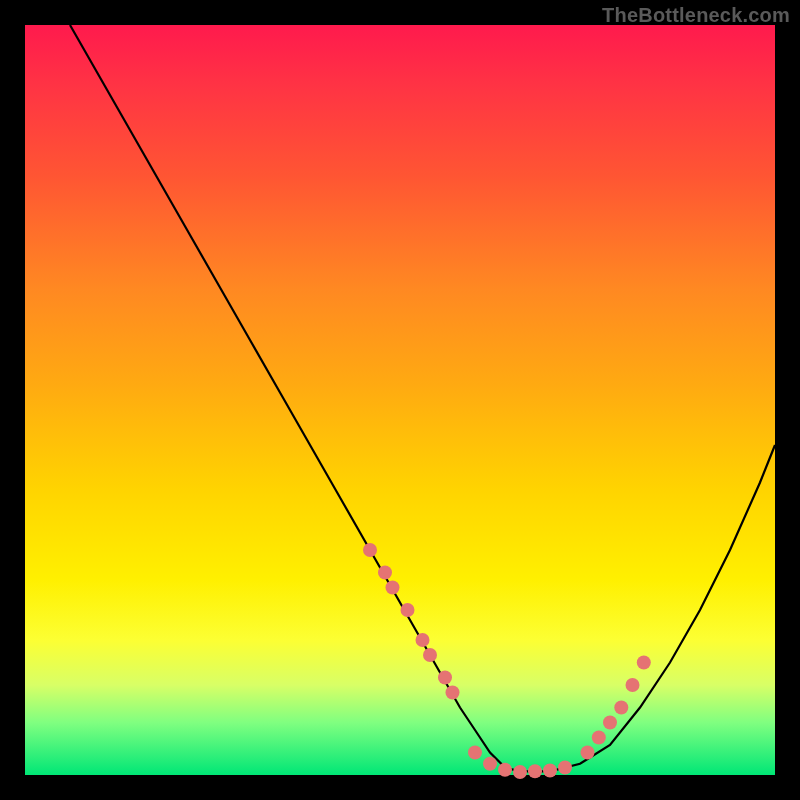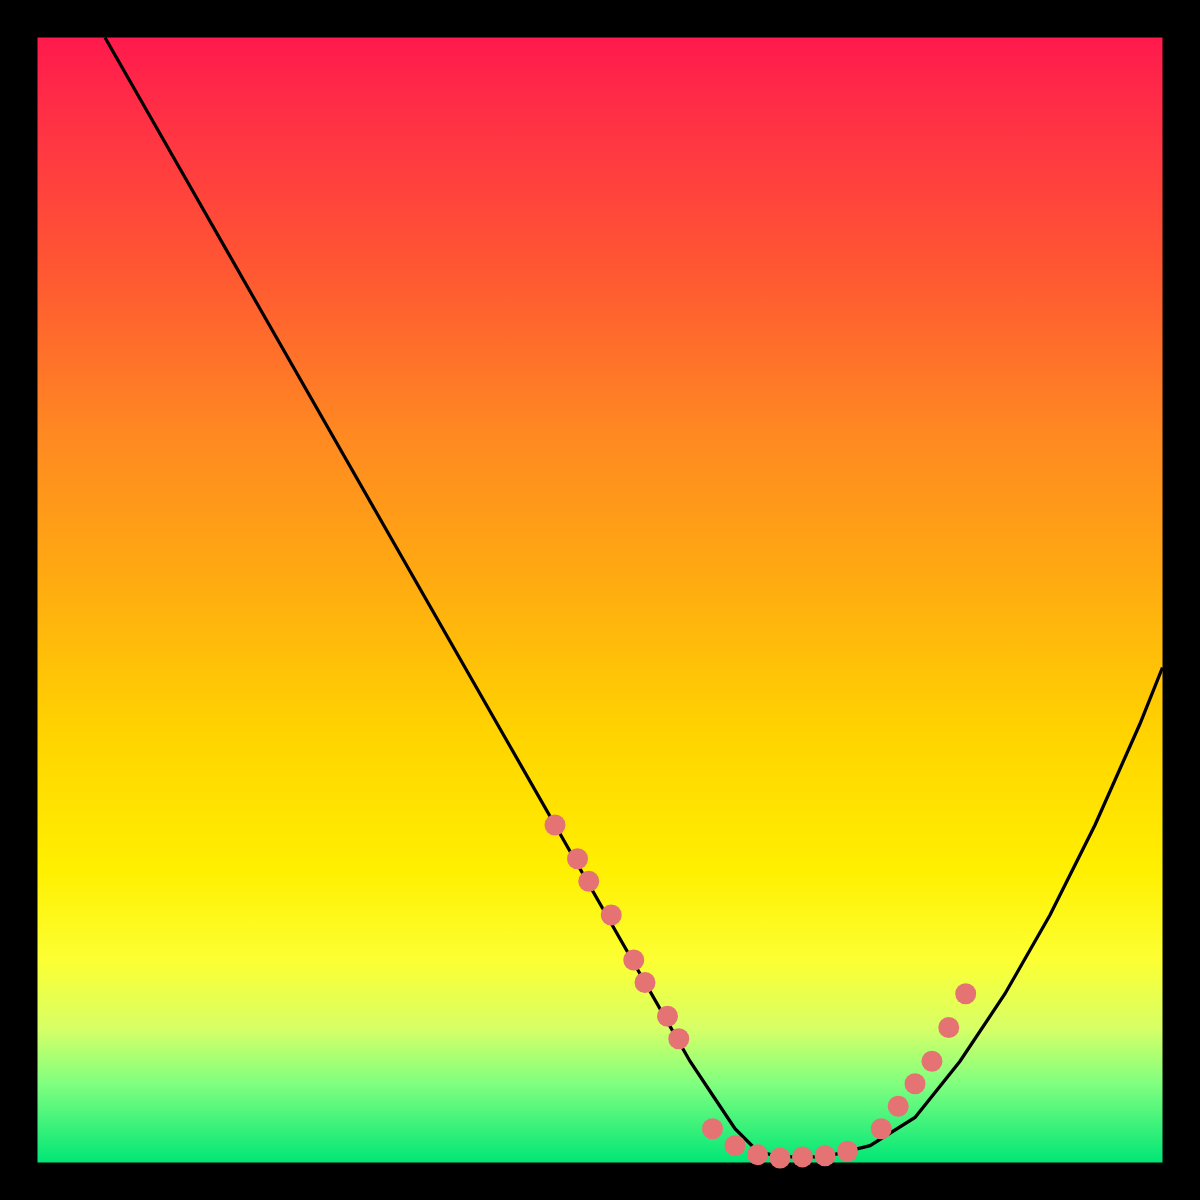--- a/index.html
+++ b/index.html
@@ -82,13 +82,14 @@
           <circle cx="540.0" cy="742.5" r="7" fill="#e57373"></circle>
           <circle cx="562.5" cy="727.5" r="7" fill="#e57373"></circle>
           <circle cx="573.8" cy="712.5" r="7" fill="#e57373"></circle>
           <circle cx="585.0" cy="697.5" r="7" fill="#e57373"></circle>
           <circle cx="596.3" cy="682.5" r="7" fill="#e57373"></circle>
           <circle cx="607.5" cy="660.0" r="7" fill="#e57373"></circle>
           <circle cx="618.8" cy="637.5" r="7" fill="#e57373"></circle>
         </g>
     </svg>
   </div>
+  <div class="watermark">TheBottleneck.com</div>
 </div>
 
 </body></html>

